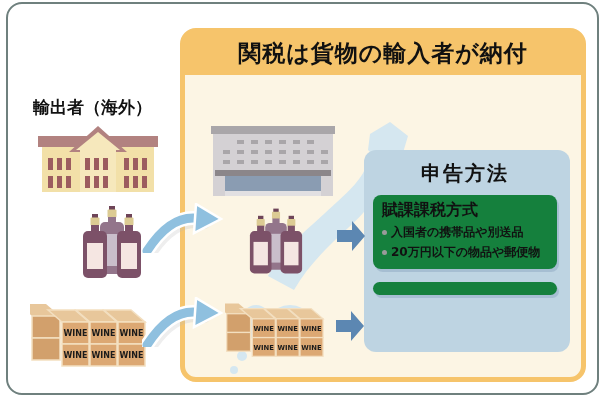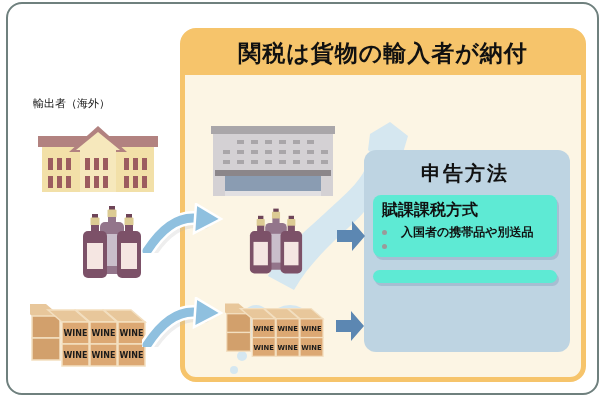--- a/index.html
+++ b/index.html
@@ -25,43 +25,43 @@
   .panel-header{
     background:#F6C46B;height:44px;margin:-2px -2px 0 -2px;
     border-radius:10px 10px 0 0;
     display:flex;align-items:center;justify-content:center;
   }
   .panel-title{
     font-size:23px;font-weight:bold;color:#111;letter-spacing:1px;
   }
 
   .col-label{
-    font-size:11px;font-weight:normal;color:#111;z-index:4;white-space:nowrap;
+    font-size:17px;font-weight:bold;color:#111;z-index:4;white-space:nowrap;
   }
 
   .map-layer{left:224px;top:104px;z-index:2;}
   .icon-layer{z-index:4;}
   .swoosh{z-index:7;}
 
   .decl-box{
     left:360px;top:150px;width:206px;height:202px;
     background:#BED4E2;border-radius:12px;box-sizing:border-box;
     padding:8px 13px 8px 9px;z-index:3;
   }
   .decl-title{
     text-align:center;font-size:20px;font-weight:bold;color:#111;
     margin:2px 0 8px 0;letter-spacing:2px;
   }
   .method-card{
-    background:#5eead4;border-radius:8px;
+    background:#15803d;border-radius:8px;
     box-shadow:2px 3px 0 #A6BED2;
     padding:5px 9px 8px 9px;margin-bottom:13px;
   }
   .method-name{font-size:16px;font-weight:bold;color:#111;margin:0 0 2px 0;}
-  .bullet{display:flex;align-items:center;gap:14px;margin-top:3px;}
+  .bullet{display:flex;align-items:center;gap:4px;margin-top:3px;}
   .bullet .dot{
     width:5px;height:5px;border-radius:50%;background:#9A9A9A;flex:0 0 auto;
   }
   .bullet .txt{font-size:12px;font-weight:bold;color:#111;white-space:nowrap;}
 
   svg{display:block;}
 </style>
 </head>
 <body>
 
@@ -275,20 +275,21 @@
     <div class="decl-title">申告方法</div>
 
     <div class="method-card">
       <div class="method-name">賦課課税方式</div>
       <div class="bullet">
         <span class="dot"></span>
         <span class="txt">入国者の携帯品や別送品</span>
       </div>
       <div class="bullet">
         <span class="dot"></span>
+        <span class="txt">20万円以下の物品や郵便物</span>
       </div>
     </div>
 
     <div class="method-card">
     </div>
   </div>
 
 </div>
 
 </body></html>

